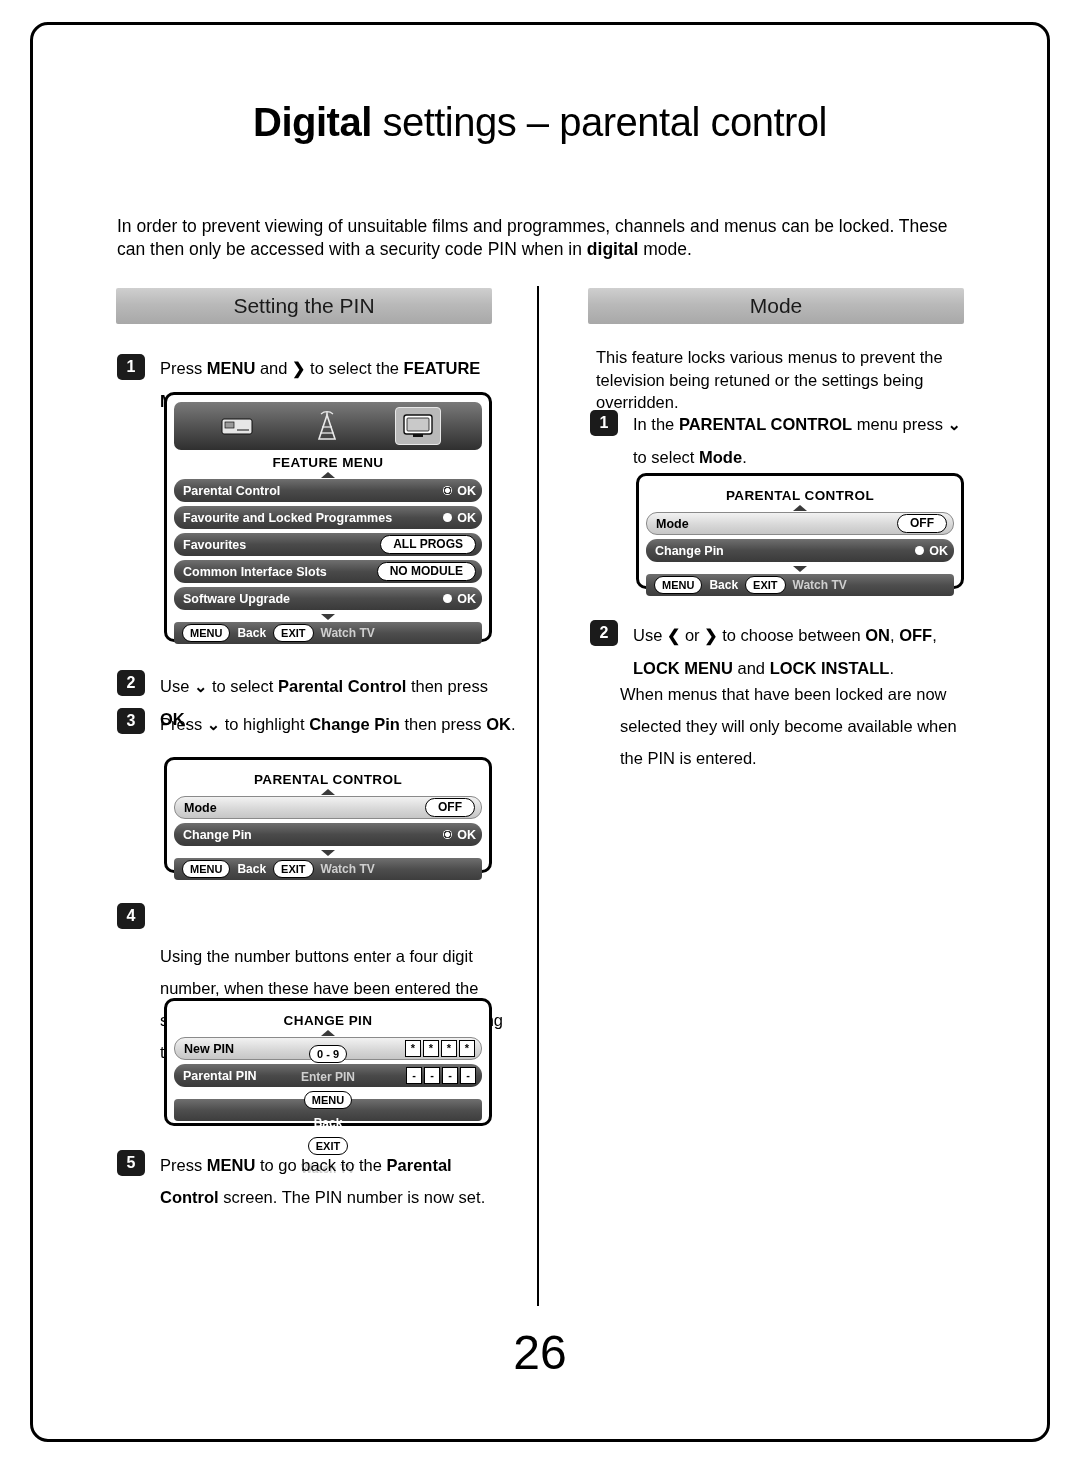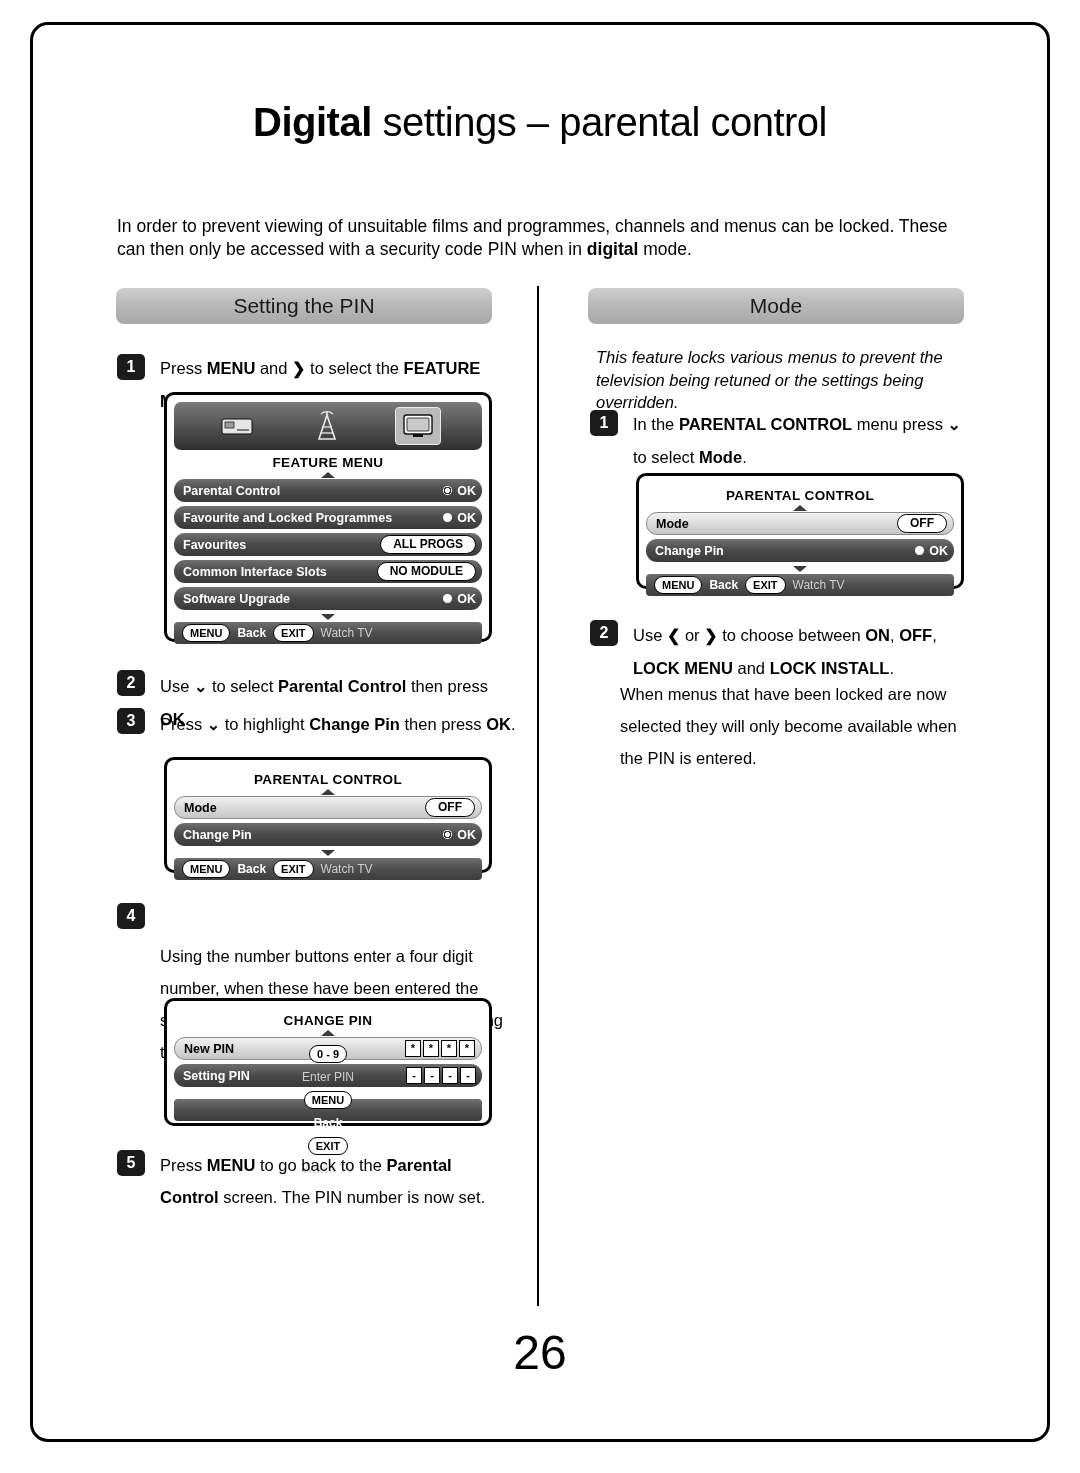--- a/index.html
+++ b/index.html
@@ -52,21 +52,21 @@
     width: 835px;
     font-size: 17.5px;
     line-height: 23px;
   }
   .intro b { font-weight: bold; }
 
   
   .sect-bar {
     position: absolute;
     height: 36px;
-    border-radius: 8px;
+    border-radius: 2px;
     background: linear-gradient(to bottom, #cfcfcf 0%, #b9b9b9 45%, #a8a8a8 100%);
     color: #1a1a1a;
     font-size: 21px;
     display: flex;
     align-items: center;
     justify-content: center;
   }
   #sect-pin { left: 116px; top: 288px; width: 376px; }
   #sect-mode { left: 588px; top: 288px; width: 376px; }
 
@@ -97,21 +97,20 @@
 
   .steptext {
     position: absolute;
     font-size: 16.5px;
     line-height: 32px;
   }
   .steptext b { font-weight: bold; }
 
   .italic-note {
     position: absolute;
-    font-style: italic;
     font-size: 16.5px;
     line-height: 22.5px;
   }
 
   
   .osd {
     position: absolute;
     background: #ffffff;
     border: 3px solid #000;
     border-radius: 10px;
@@ -187,21 +186,21 @@
   .keycap {
     background: #fff;
     color: #000;
     border-radius: 9px;
     font-size: 11px;
     font-weight: bold;
     padding: 1px 7px;
     line-height: 14px;
     border: 1px solid #000;
   }
-  .dim { color: #cfcfcf; font-weight: normal; }
+  .dim { color: #cfcfcf; font-weight: bold; }
   .arrow-up, .arrow-dn {
     width: 0; height: 0;
     border-left: 7px solid transparent;
     border-right: 7px solid transparent;
     margin: 0 auto;
   }
   .arrow-up { border-bottom: 6px solid #3a3a3a; margin-bottom: 1px; }
   .arrow-dn { border-top: 6px solid #3a3a3a; margin-top: 1px; }
 
   
@@ -389,21 +388,21 @@
     <div class="osd-row light">
       <span>New PIN</span>
       <span class="pinbox">
         <span>*</span>
         <span>*</span>
         <span>*</span>
         <span>*</span>
       </span>
     </div>
     <div class="osd-row">
-      <span>Setting PIN</span>
+      <span>Parental PIN</span>
       <span class="pinbox dash">
         <span>-</span>
         <span>-</span>
         <span>-</span>
         <span>-</span>
       </span>
     </div>
     <div class="arrow-dn"></div>
     <div class="osd-bottom" style="justify-content:center;flex-direction:column;">
       <span class="keycap">0 - 9</span>

